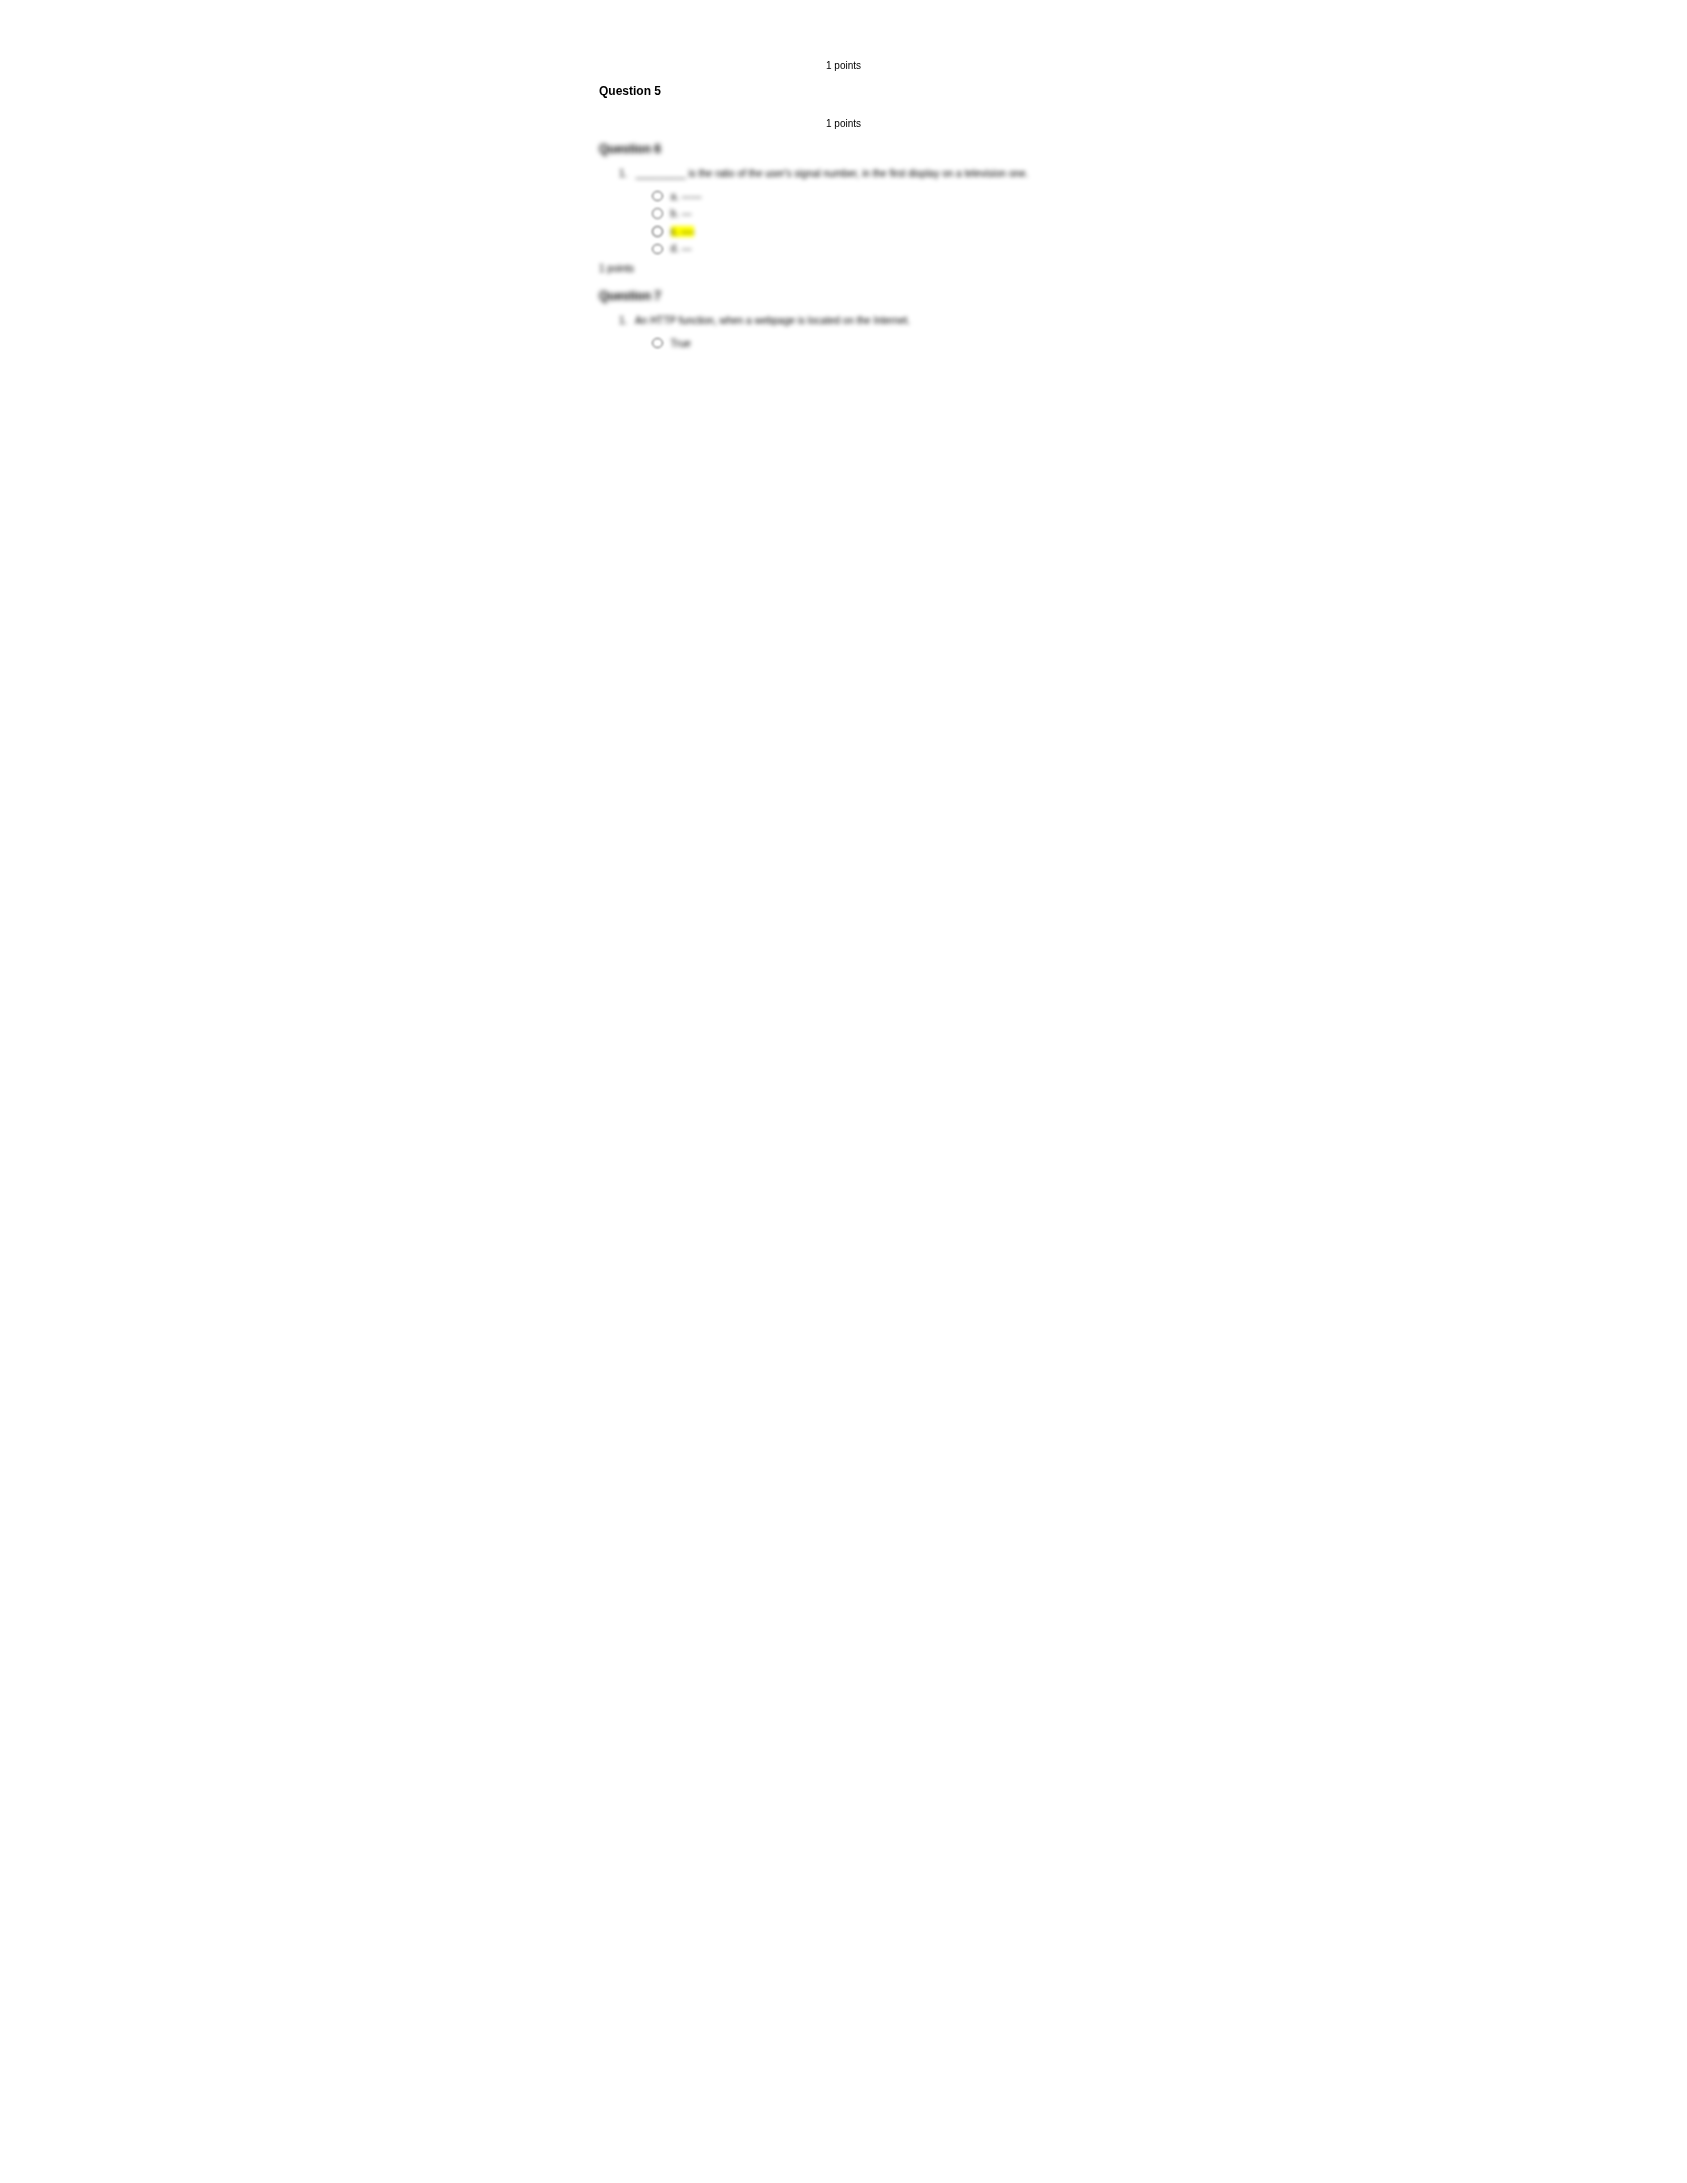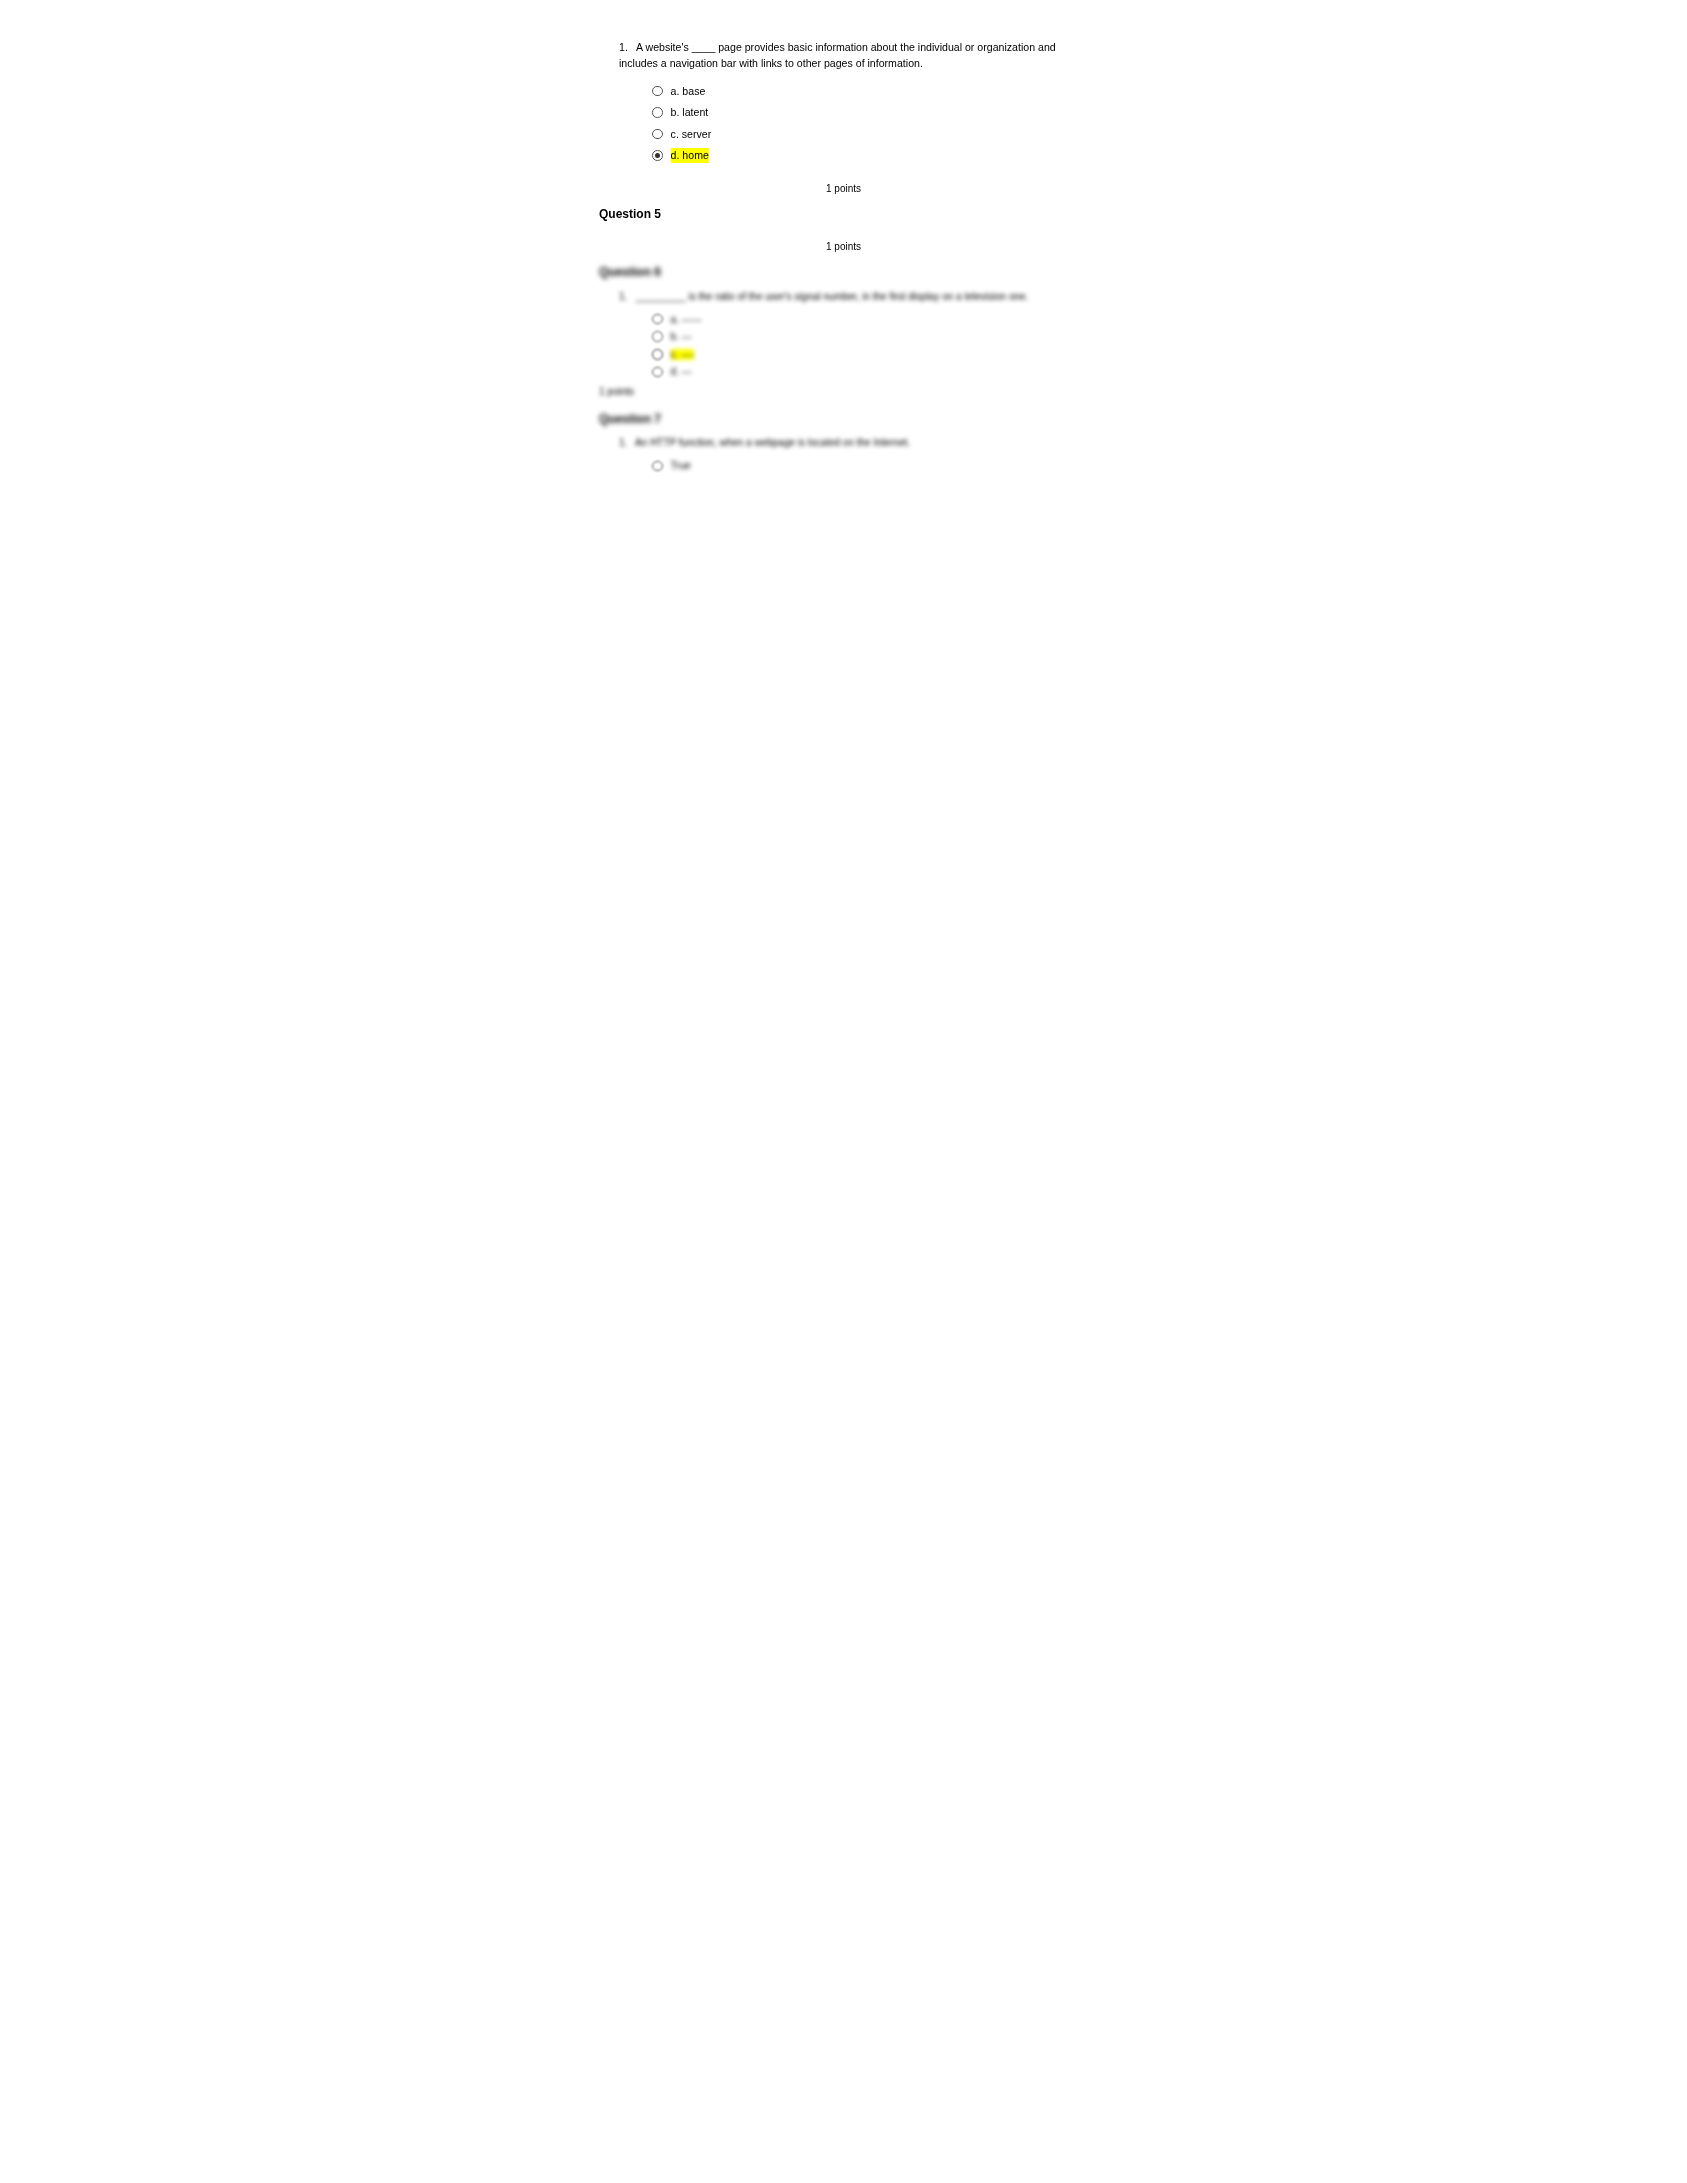--- a/index.html
+++ b/index.html
@@ -141,48 +141,21 @@
     .highlight-blur {
       background: #ffff00;
       filter: blur(2px);
     }
   </style>
 </head>
 <body>
 
 <div class="question-block">
   <div class="question-item">
-    <div class="question-text">
-      <span>1.</span>
-      &nbsp;
-      <span>A website's ____ page provides basic information about the individual or organization and includes a navigation bar with links to other pages of information.</span>
-    </div>
-
-    <ul class="options-list">
-
-      <li class="option-item">
-        <div class="radio-btn"></div>
-        <span class="option-label">a. base</span>
-      </li>
-
-      <li class="option-item">
-        <div class="radio-btn"></div>
-        <span class="option-label">b. latent</span>
-      </li>
-
-      <li class="option-item">
-        <div class="radio-btn"></div>
-        <span class="option-label">c. server</span>
-      </li>
-
-      <li class="option-item">
-        <div class="radio-btn selected"></div>
-        <span class="option-label highlighted">d. home</span>
-      </li>
-    </ul>
+
   </div>
 </div>
 
 <div class="points">1 points</div>
 
 <div class="question-block">
   <div class="section-title">Question 5</div>
 
   <div class="question-item">
 

